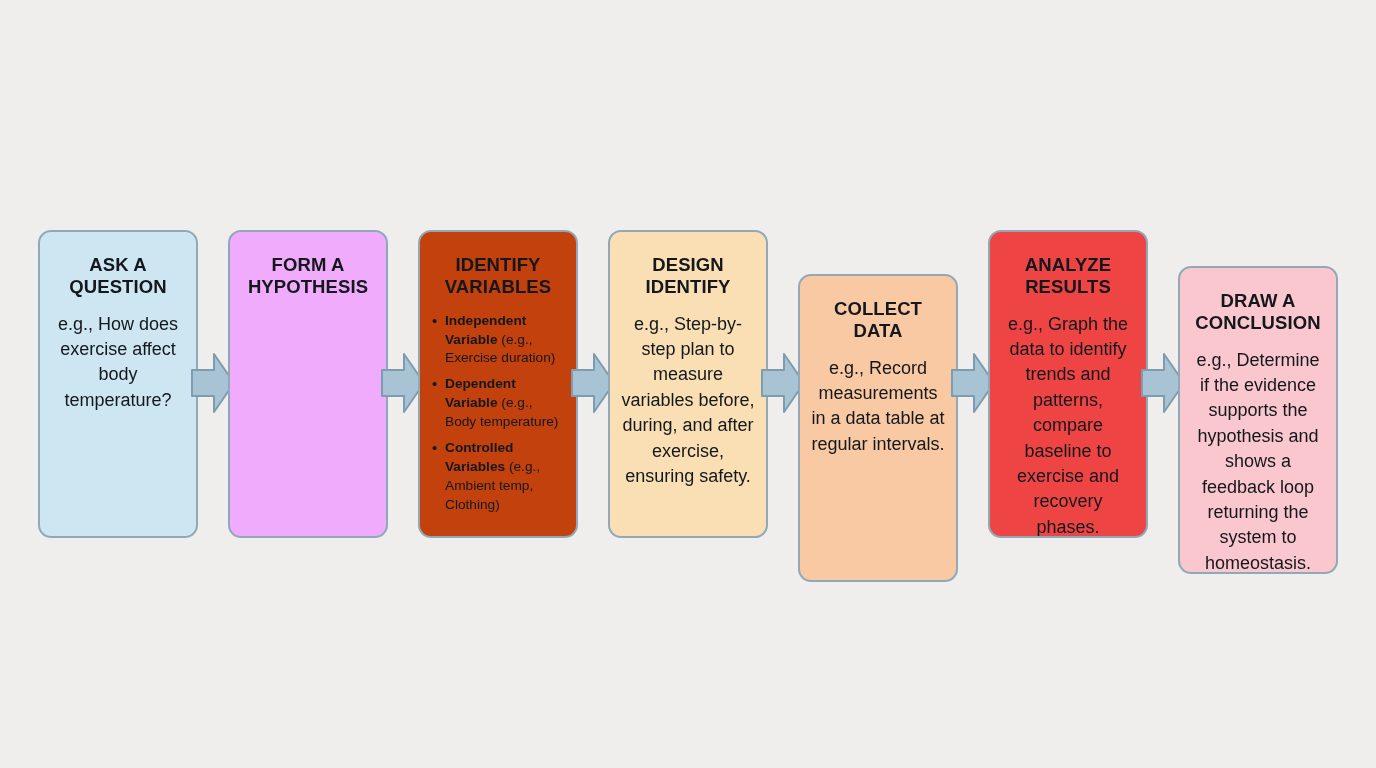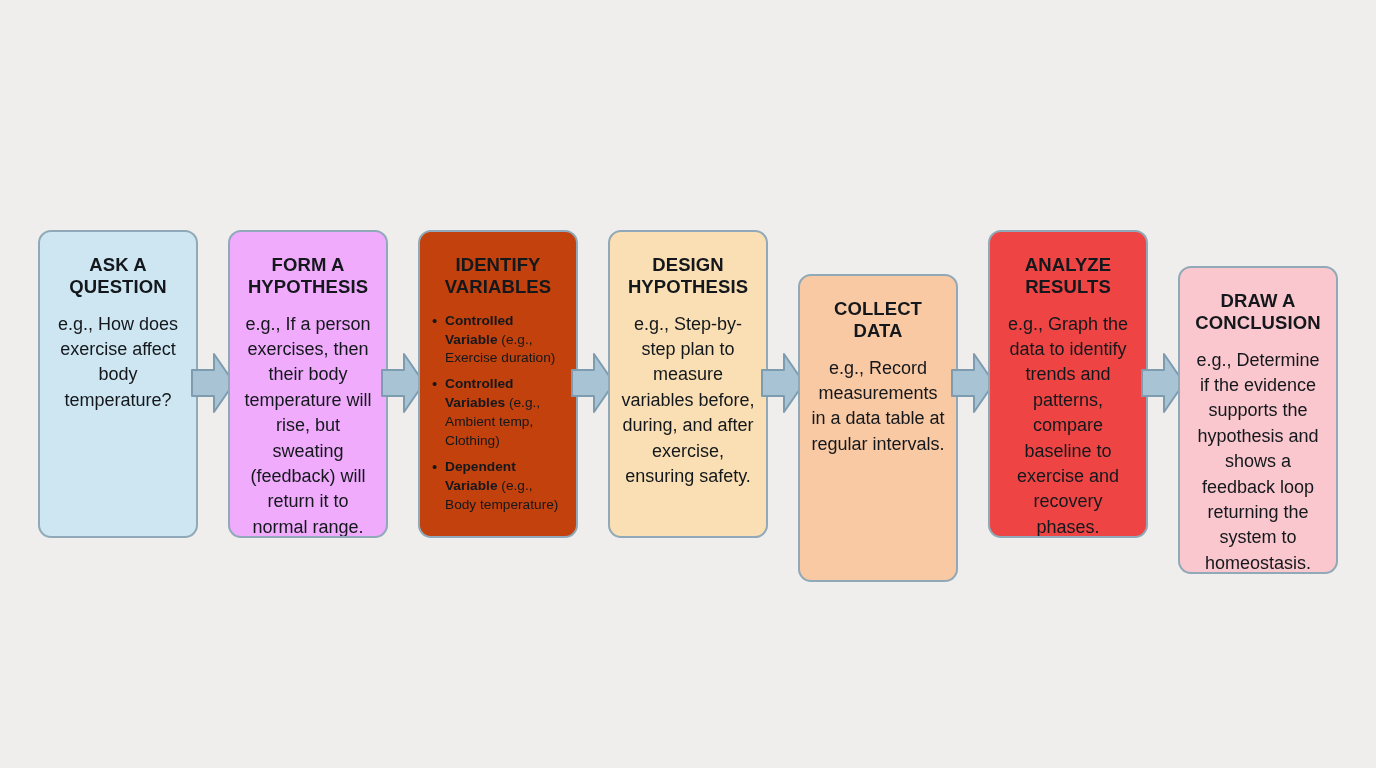--- a/index.html
+++ b/index.html
@@ -121,48 +121,47 @@
       <div class="arrow-gap">
         <div class="arrow-shape">
           <svg viewBox="0 0 46 66" xmlns="http://www.w3.org/2000/svg">
             <polygon points="2,20 24,20 24,4 44,33 24,62 24,46 2,46" fill="#a8c4d4" stroke="#7e9cb0" stroke-width="2" stroke-linejoin="round"></polygon>
           </svg>
         </div>
       </div>
       <div class="step-box" style="background: #f0abfc;">
         <div class="step-title">FORM A
 HYPOTHESIS</div>
-        <p class="step-body">e.g., If a person exercises, then their body temperature will rise, but sweating (feedback) will return it to normal range.</p>
       </div>
       <div class="arrow-gap">
         <div class="arrow-shape">
           <svg viewBox="0 0 46 66" xmlns="http://www.w3.org/2000/svg">
             <polygon points="2,20 24,20 24,4 44,33 24,62 24,46 2,46" fill="#a8c4d4" stroke="#7e9cb0" stroke-width="2" stroke-linejoin="round"></polygon>
           </svg>
         </div>
       </div>
       <div class="step-box" style="background: #c2410c;">
         <div class="step-title">IDENTIFY
 VARIABLES</div>
         <ul class="bullet-list">
-          <li class="bullet-item"><span class="bullet-term">Controlled Variable</span><span class="bullet-detail"> (e.g., Exercise duration)</span></li>
+          <li class="bullet-item"><span class="bullet-term">Independent Variable</span><span class="bullet-detail"> (e.g., Exercise duration)</span></li>
+          <li class="bullet-item"><span class="bullet-term">Dependent Variable</span><span class="bullet-detail"> (e.g., Body temperature)</span></li>
           <li class="bullet-item"><span class="bullet-term">Controlled Variables</span><span class="bullet-detail"> (e.g., Ambient temp, Clothing)</span></li>
-          <li class="bullet-item"><span class="bullet-term">Dependent Variable</span><span class="bullet-detail"> (e.g., Body temperature)</span></li>
         </ul>
       </div>
       <div class="arrow-gap">
         <div class="arrow-shape">
           <svg viewBox="0 0 46 66" xmlns="http://www.w3.org/2000/svg">
             <polygon points="2,20 24,20 24,4 44,33 24,62 24,46 2,46" fill="#a8c4d4" stroke="#7e9cb0" stroke-width="2" stroke-linejoin="round"></polygon>
           </svg>
         </div>
       </div>
       <div class="step-box" style="background: rgb(249, 223, 179);">
         <div class="step-title">DESIGN
-HYPOTHESIS</div>
+IDENTIFY</div>
         <p class="step-body">e.g., Step-by-step plan to measure variables before, during, and after exercise, ensuring safety.</p>
       </div>
       <div class="arrow-gap">
         <div class="arrow-shape">
           <svg viewBox="0 0 46 66" xmlns="http://www.w3.org/2000/svg">
             <polygon points="2,20 24,20 24,4 44,33 24,62 24,46 2,46" fill="#a8c4d4" stroke="#7e9cb0" stroke-width="2" stroke-linejoin="round"></polygon>
           </svg>
         </div>
       </div>
       <div class="step-box" style="background: rgb(249, 201, 164); margin-top: 44px;">

